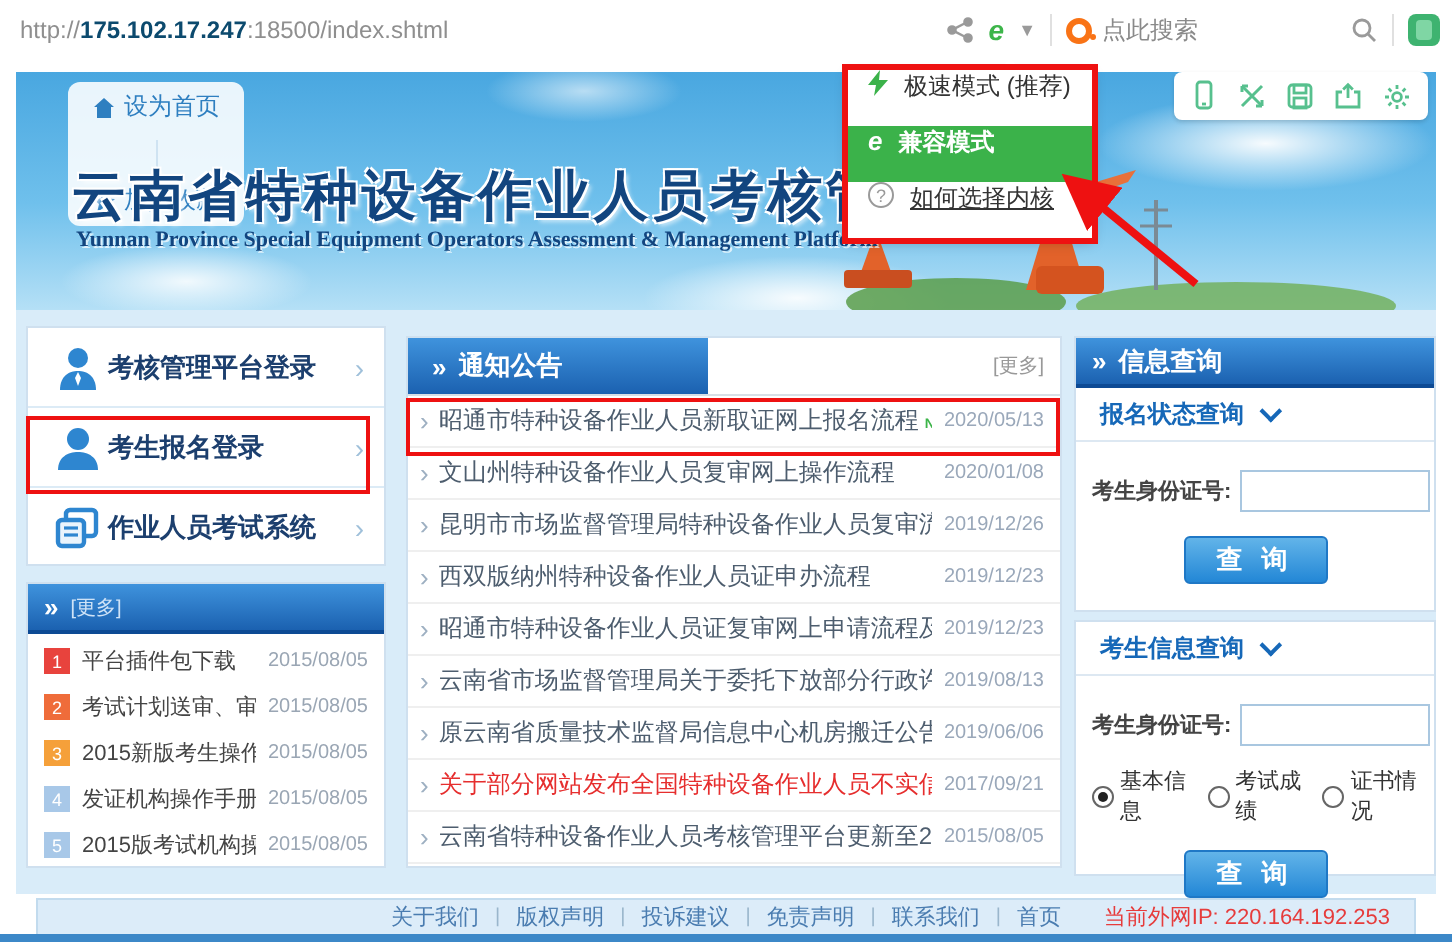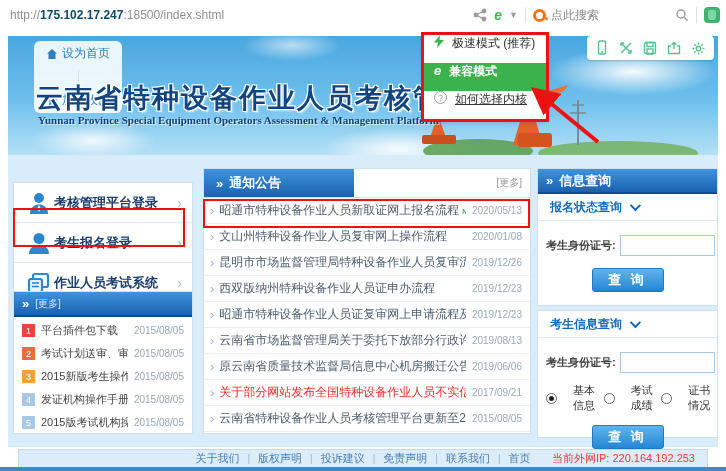--- a/index.html
+++ b/index.html
@@ -59,21 +59,21 @@
   #anno-dropdown { left:421px; top:32px; width:128px; height:90px; border-width:3px; }
   #anno-menu { left:13px; top:208px; width:172px; height:39px; }
   #anno-notice { left:203px; top:199px; width:327px; height:29px; }
   #anno-arrow { position:absolute; left:0; top:0; z-index:41; pointer-events:none; }
 
   
   #content { position:absolute; left:8px; top:155px; width:710px; height:292px; background:#d9ecf9; }
   .panel { position:absolute; background:#fff; border:1px solid #cfe0ef; }
 
   
-  #login-panel { left:5px; top:27px; width:180px; height:120px; }
+  #login-panel { left:5px; top:8px; width:180px; height:120px; }
   .login-item { height:40px; display:flex; align-items:center; padding:0 10px; border-bottom:1px solid #dcebf6; cursor:pointer; }
   .login-item:last-child { border-bottom:none; }
   .login-icon { width:30px; display:flex; justify-content:center; }
   .login-label { flex:1; font-size:13px; font-weight:bold; color:#1c3f6e; }
   .login-arrow { color:#9fc0da; font-size:14px; }
 
   
   .sec-header { height:25px; background:linear-gradient(180deg,#3f93dd 0%,#1b61b0 100%); border-bottom:2px solid #0d4a94;
     display:flex; align-items:center; padding:0 8px; color:#fff; }
   .sec-caret { font-size:13px; font-weight:bold; margin-right:6px; }
@@ -104,21 +104,21 @@
   
   #query-panel { left:529px; top:13px; width:181px; height:138px; }
   #query2-panel { left:529px; top:155px; width:181px; height:128px; }
   .sub-header { height:27px; display:flex; align-items:center; gap:8px; padding:0 12px; border-bottom:1px solid #dde8f2; }
   .sub-title { font-size:12px; font-weight:bold; color:#1668b8; }
   .chev-down { width:8px; height:8px; border-right:2px solid #1668b8; border-bottom:2px solid #1668b8; transform:rotate(45deg) translateY(-2px); }
   .form-row { display:flex; align-items:center; padding:14px 8px 0 8px; gap:4px; }
   .form-label { font-size:11px; color:#444; font-weight:bold; white-space:nowrap; }
   .form-input { width:95px; height:21px; border:1px solid #a9c7e0; font-size:11px; padding:0 3px; }
   .radio-row { display:flex; align-items:center; gap:8px; padding:10px 6px 0 8px; }
-  .radio-opt { display:flex; align-items:center; gap:16px; font-size:11px; color:#333; cursor:pointer; }
+  .radio-opt { display:flex; align-items:center; gap:3px; font-size:11px; color:#333; cursor:pointer; }
   .radio-circle { width:11px; height:11px; border:1px solid #666; border-radius:50%; position:relative; flex:none; }
   .radio-circle.checked::after { content:""; position:absolute; left:2px; top:2px; width:5px; height:5px; border-radius:50%; background:#222; }
   .query-btn { display:block; margin:12px auto 16px auto; width:72px; height:24px; border:1px solid #1f78c6; border-radius:3px;
     background:linear-gradient(180deg,#62b4e9 0%,#2387d6 100%); color:#fff; font-size:13px; font-weight:bold; letter-spacing:3px; cursor:pointer; }
 
   
   #footer { position:absolute; left:18px; top:449px; width:690px; height:19px; background:#dcecf9; border:1px solid #c2dbee;
     display:flex; align-items:center; justify-content:center; gap:8px; }
   .f-link { font-size:11px; color:#4a7cb0; cursor:pointer; }
   .f-sep { font-size:10px; color:#9ab6cc; }

